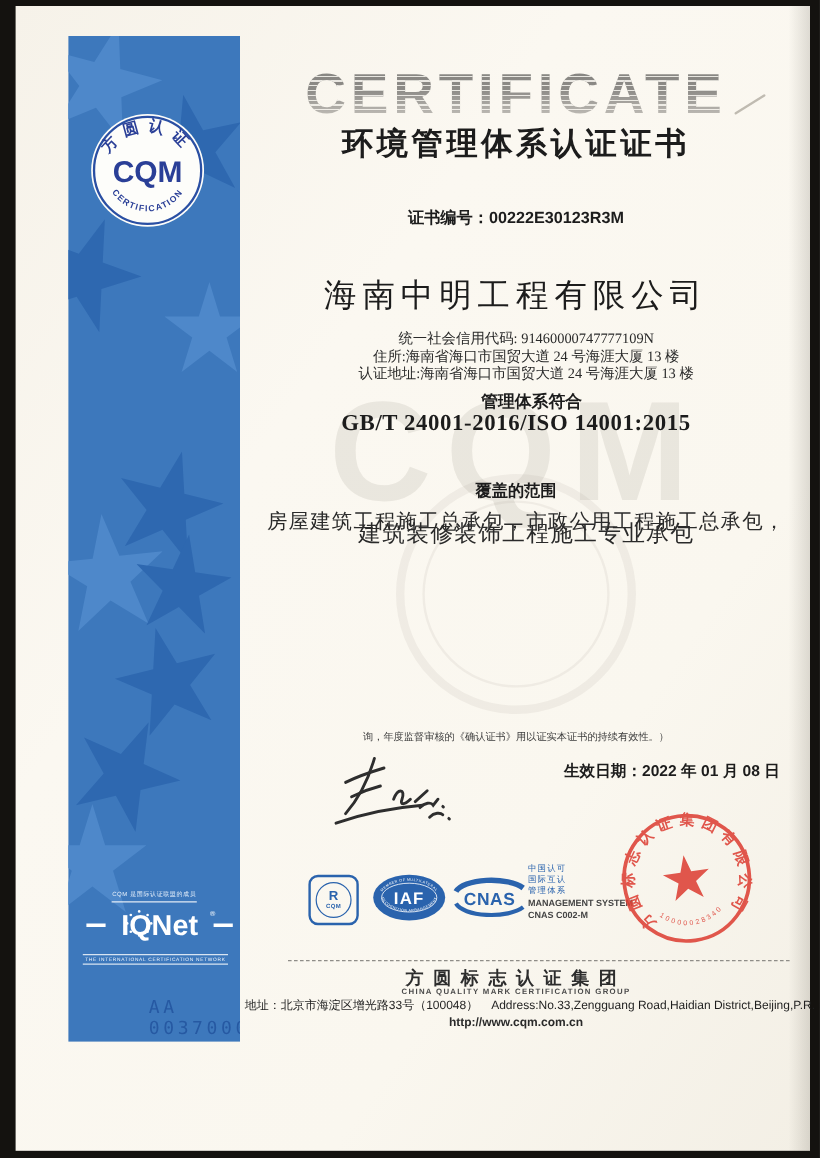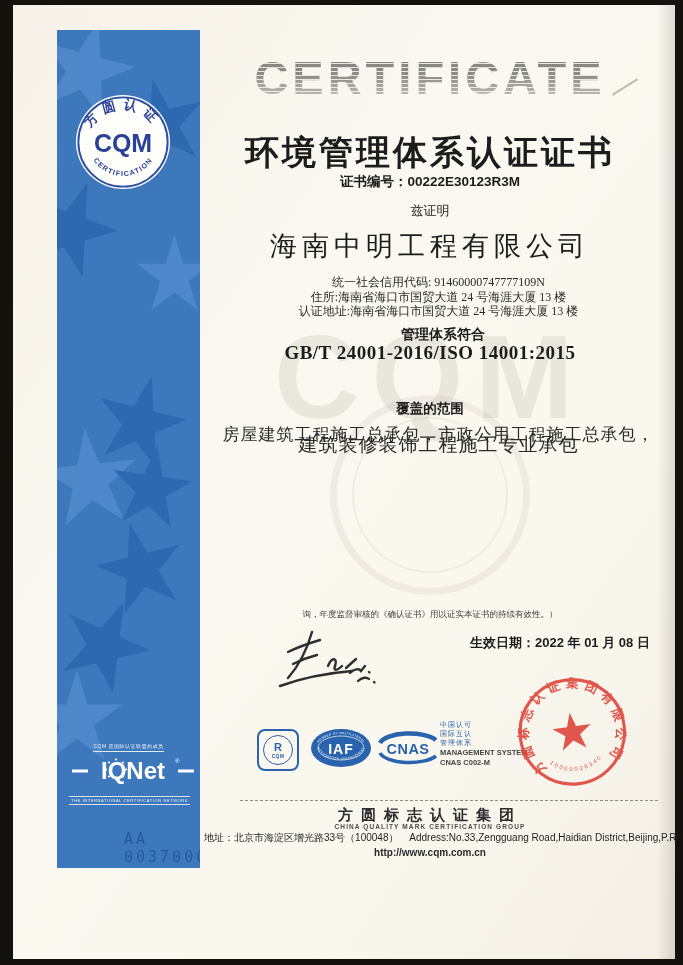--- a/index.html
+++ b/index.html
@@ -41,21 +41,21 @@
   .wm-ring2{position:absolute;left:352px;top:417px;width:156px;height:156px;border-radius:50%;
         border:2px solid rgba(150,142,126,0.10);}
 
   
   .cline{position:absolute;left:200px;width:460px;text-align:center;color:#1c1c1c;}
   .heading{top:50px;font-size:47px;font-weight:bold;letter-spacing:4px;
         background:
           repeating-linear-gradient(180deg,rgba(255,255,255,0) 0 1px,rgba(250,248,242,.85) 1px 2px,rgba(255,255,255,0) 2px 4px),
           linear-gradient(180deg,#83827e 0%,#8d8b87 45%,#b9b6b0 80%,#cfccc5 100%);
         -webkit-background-clip:text;background-clip:text;color:transparent;}
-  .title{top:130px;font-size:34px;font-weight:bold;letter-spacing:3px;}
+  .title{top:102px;font-size:26px;font-weight:bold;letter-spacing:3px;}
   .certno{top:173px;font-size:13.5px;font-weight:600;}
   .certify{top:202px;font-size:13px;}
   .company{top:228px;font-size:27px;letter-spacing:5px;font-family:"Liberation Serif",serif;}
   .kai{font-family:Liberation Serif, serif;color:#2a2a2a;padding-left:17px;}
   .credit{top:274px;font-size:12px;}
   .addr{top:289px;font-size:12px;}
   .auditaddr{top:303px;font-size:12px;}
   .conform{top:326px;font-size:14px;font-weight:bold;padding-left:26px;}
   .standard{top:342px;font-size:19px;font-weight:bold;font-family:"Liberation Serif",serif;letter-spacing:.5px;}
   .scopelabel{top:400px;font-size:13.5px;font-weight:bold;}
@@ -153,21 +153,20 @@
     </div>
 
     <div class="band-serial">AA 0037000</div>
   </div>
 
   <div class="cline heading">CERTIFICATE</div>
   <div class="cline title">环境管理体系认证证书</div>
   <div class="cline certno">
     <span>证书编号：</span><span>00222E30123R3M</span>
   </div>
-  <div class="cline certify">兹证明</div>
   <div class="cline company">海南中明工程有限公司</div>
   <div class="cline credit kai">统一社会信用代码: 91460000747777109N</div>
   <div class="cline addr kai">住所:海南省海口市国贸大道 24 号海涯大厦 13 楼</div>
   <div class="cline auditaddr kai">认证地址:海南省海口市国贸大道 24 号海涯大厦 13 楼</div>
   <div class="cline conform">管理体系符合</div>
   <div class="cline standard">GB/T 24001-2016/ISO 14001:2015</div>
   <div class="cline scopelabel">覆盖的范围</div>
   <div class="cline scope1 kai">房屋建筑工程施工总承包，市政公用工程施工总承包，</div>
   <div class="cline scope2 kai">建筑装修装饰工程施工专业承包</div>
   <div class="cline disclaimer">

